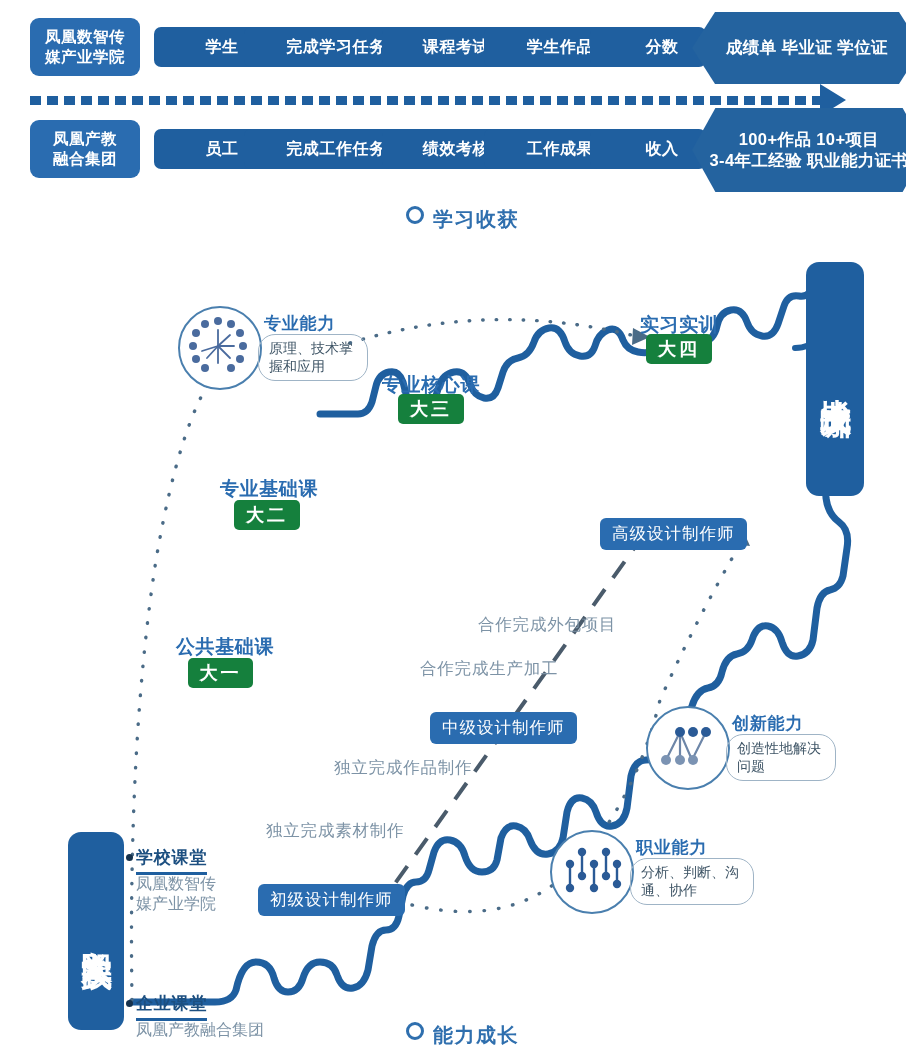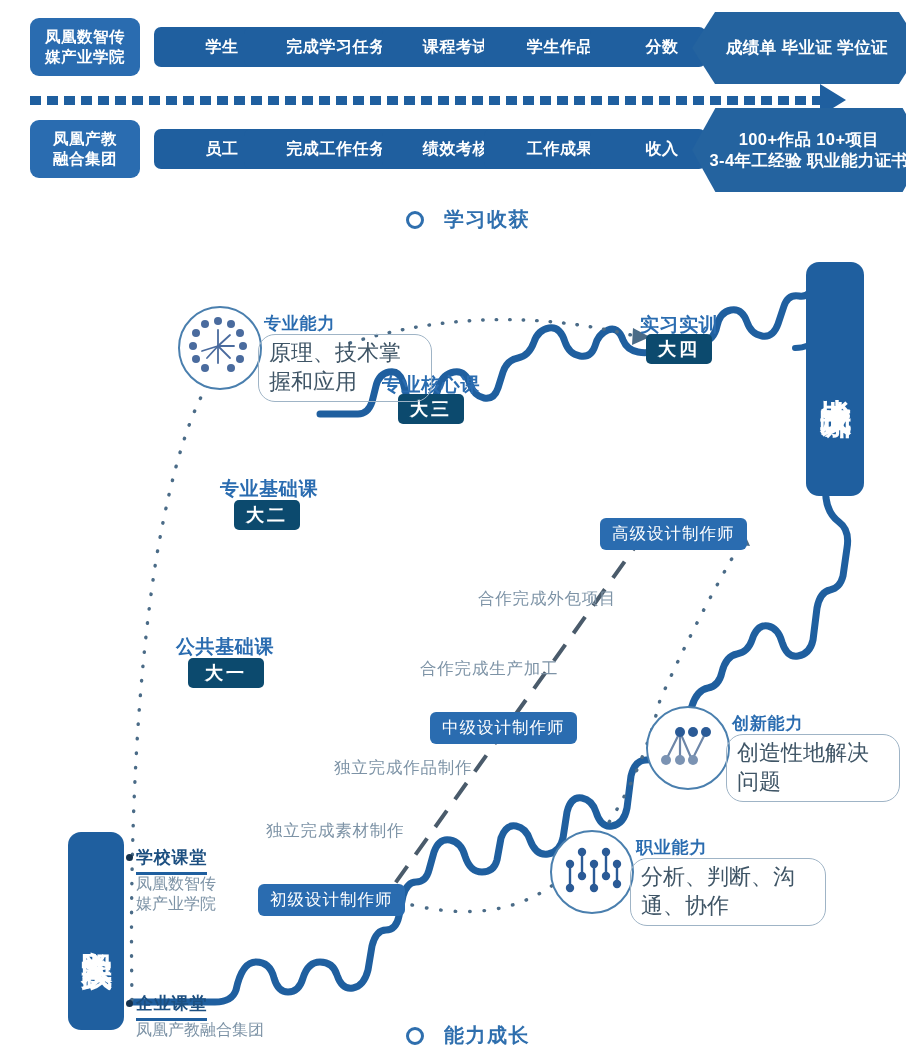--- a/index.html
+++ b/index.html
@@ -32,55 +32,55 @@
     clip-path:polygon(10% 0%, 90% 0%, 100% 50%, 90% 100%, 10% 100%, 0% 50%);
   }
 
   .dashline{position:absolute;left:10px;top:96px;width:800px;height:9px;
     background:repeating-linear-gradient(to right,#1f5f9f 0 11px,transparent 11px 17px);}
   .dashhead{position:absolute;left:800px;top:84px;width:0;height:0;
     border-top:16px solid transparent;border-bottom:16px solid transparent;
     border-left:26px solid #1f5f9f;}
 
   
-  .sec-head{position:absolute;display:flex;align-items:center;gap:20px;
+  .sec-head{position:absolute;display:flex;gap:9px;
     color:#2f6fae;font-size:20px;font-weight:bold;letter-spacing:1.5px;}
   .sec-ring{width:12px;height:12px;border:3px solid #2f6fae;border-radius:50%;}
 
   
   .vcap{
     position:absolute;background:#1f5f9f;border-radius:13px;color:#fff;
     font-size:31px;font-weight:bold;letter-spacing:2px;line-height:1.12;
     display:flex;align-items:center;justify-content:center;text-align:center;
     writing-mode:vertical-rl;text-orientation:upright;padding:6px 0;
   }
 
   
   .stage-title{position:absolute;color:#2a6cb0;font-size:19px;font-weight:bold;
     letter-spacing:.6px;white-space:nowrap;}
-  .year-pill{position:absolute;background:#0c4a6e;color:#fff;border-radius:5px;
+  .year-pill{position:absolute;background:#15803d;color:#fff;border-radius:5px;
     font-size:18px;font-weight:bold;letter-spacing:3px;padding:3px 0;
     text-align:center;white-space:nowrap;}
 
   
   .cert-tag{position:absolute;background:#2a6cb0;color:#fff;border-radius:6px;
     font-size:16.5px;letter-spacing:1px;padding:5px 12px;white-space:nowrap;}
 
   
   .grey-label{position:absolute;color:#7d93a6;font-size:16.5px;letter-spacing:.8px;
     white-space:nowrap;}
 
   
   .ability{position:absolute;}
   .ability .ring{position:absolute;left:0;top:0;width:80px;height:80px;
     border:2px solid #4a7fae;border-radius:50%;background:#fff;}
   .ability .ttl{position:absolute;left:86px;top:6px;color:#2a6cb0;font-size:17px;
     font-weight:bold;letter-spacing:.8px;white-space:nowrap;}
   .ability .desc{position:absolute;left:80px;top:28px;border:1.6px solid #9fb4c6;
-    border-radius:17px;padding:4px 30px 5px 10px;color:#3f5566;font-size:22px;
+    border-radius:17px;padding:4px 14px 5px 10px;color:#3f5566;font-size:14px;
     line-height:1.3;background:transparent;white-space:nowrap;}
 
   
   .anchor{position:absolute;}
   .anchor .dot{position:absolute;left:0;top:6px;width:7px;height:7px;border-radius:50%;background:#16324d;}
   .anchor .nm{position:absolute;left:10px;top:-2px;color:#1c4f80;font-size:17px;
     font-weight:bold;letter-spacing:.8px;white-space:nowrap;
     border-bottom:3px solid #1f5f9f;padding-bottom:3px;}
   .anchor .sub{position:absolute;left:10px;top:26px;color:#7d93a6;font-size:16px;
     line-height:1.28;white-space:nowrap;}
@@ -170,39 +170,39 @@
 
     <path fill="none" stroke="#4a5b6b" stroke-width="4" stroke-linecap="butt" stroke-dasharray="20 14" d="M356,910 L620,540"></path>
 
     <path fill="none" stroke="#1f5f9f" stroke-width="6" stroke-linecap="round" d="M775,348 Q790,348 796,338"></path>
   </svg>
 
   <div class="vcap" style="left:48px;top:832px;width:56px;height:186px">入学即实践</div>
   <div class="vcap" style="left:786px;top:262px;width:58px;height:222px">毕业成大咖</div>
 
   <div class="stage-title" style="left:156px;top:634px">公共基础课</div>
-  <div class="year-pill" style="left:168px;top:658px;width:76px">大一</div>
+  <div class="year-pill" style="left:168px;top:658px;width:65px">大一</div>
 
   <div class="stage-title" style="left:200px;top:476px">专业基础课</div>
   <div class="year-pill" style="left:214px;top:500px;width:66px">大二</div>
 
   <div class="stage-title" style="left:362px;top:372px">专业核心课</div>
   <div class="year-pill" style="left:378px;top:394px;width:66px">大三</div>
 
   <div class="stage-title" style="left:620px;top:312px">实习实训</div>
   <div class="year-pill" style="left:626px;top:334px;width:66px">大四</div>
 
   <div class="cert-tag" style="left:238px;top:884px">初级设计制作师</div>
   <div class="cert-tag" style="left:580px;top:518px">高级设计制作师</div>
   <div class="cert-tag" style="left:410px;top:712px">中级设计制作师</div>
 
   <div class="grey-label" style="left:246px;top:820px">独立完成素材制作</div>
   <div class="grey-label" style="left:314px;top:757px">独立完成作品制作</div>
   <div class="grey-label" style="left:400px;top:658px">合作完成生产加工</div>
-  <div class="grey-label" style="left:458px;top:588px">合作完成外包项目</div>
+  <div class="grey-label" style="left:458px;top:614px">合作完成外包项目</div>
 
   <div class="ability" style="left:158px;top:306px">
     <div class="ring"></div>
     <svg width="80" height="80">
       <g fill="#4a6b9e">
         <circle cx="40" cy="15" r="4"></circle>
           <circle cx="27" cy="18" r="4"></circle>
         <circle cx="18" cy="27" r="4"></circle>
           <circle cx="15" cy="40" r="4"></circle>
         <circle cx="18" cy="53" r="4"></circle>

